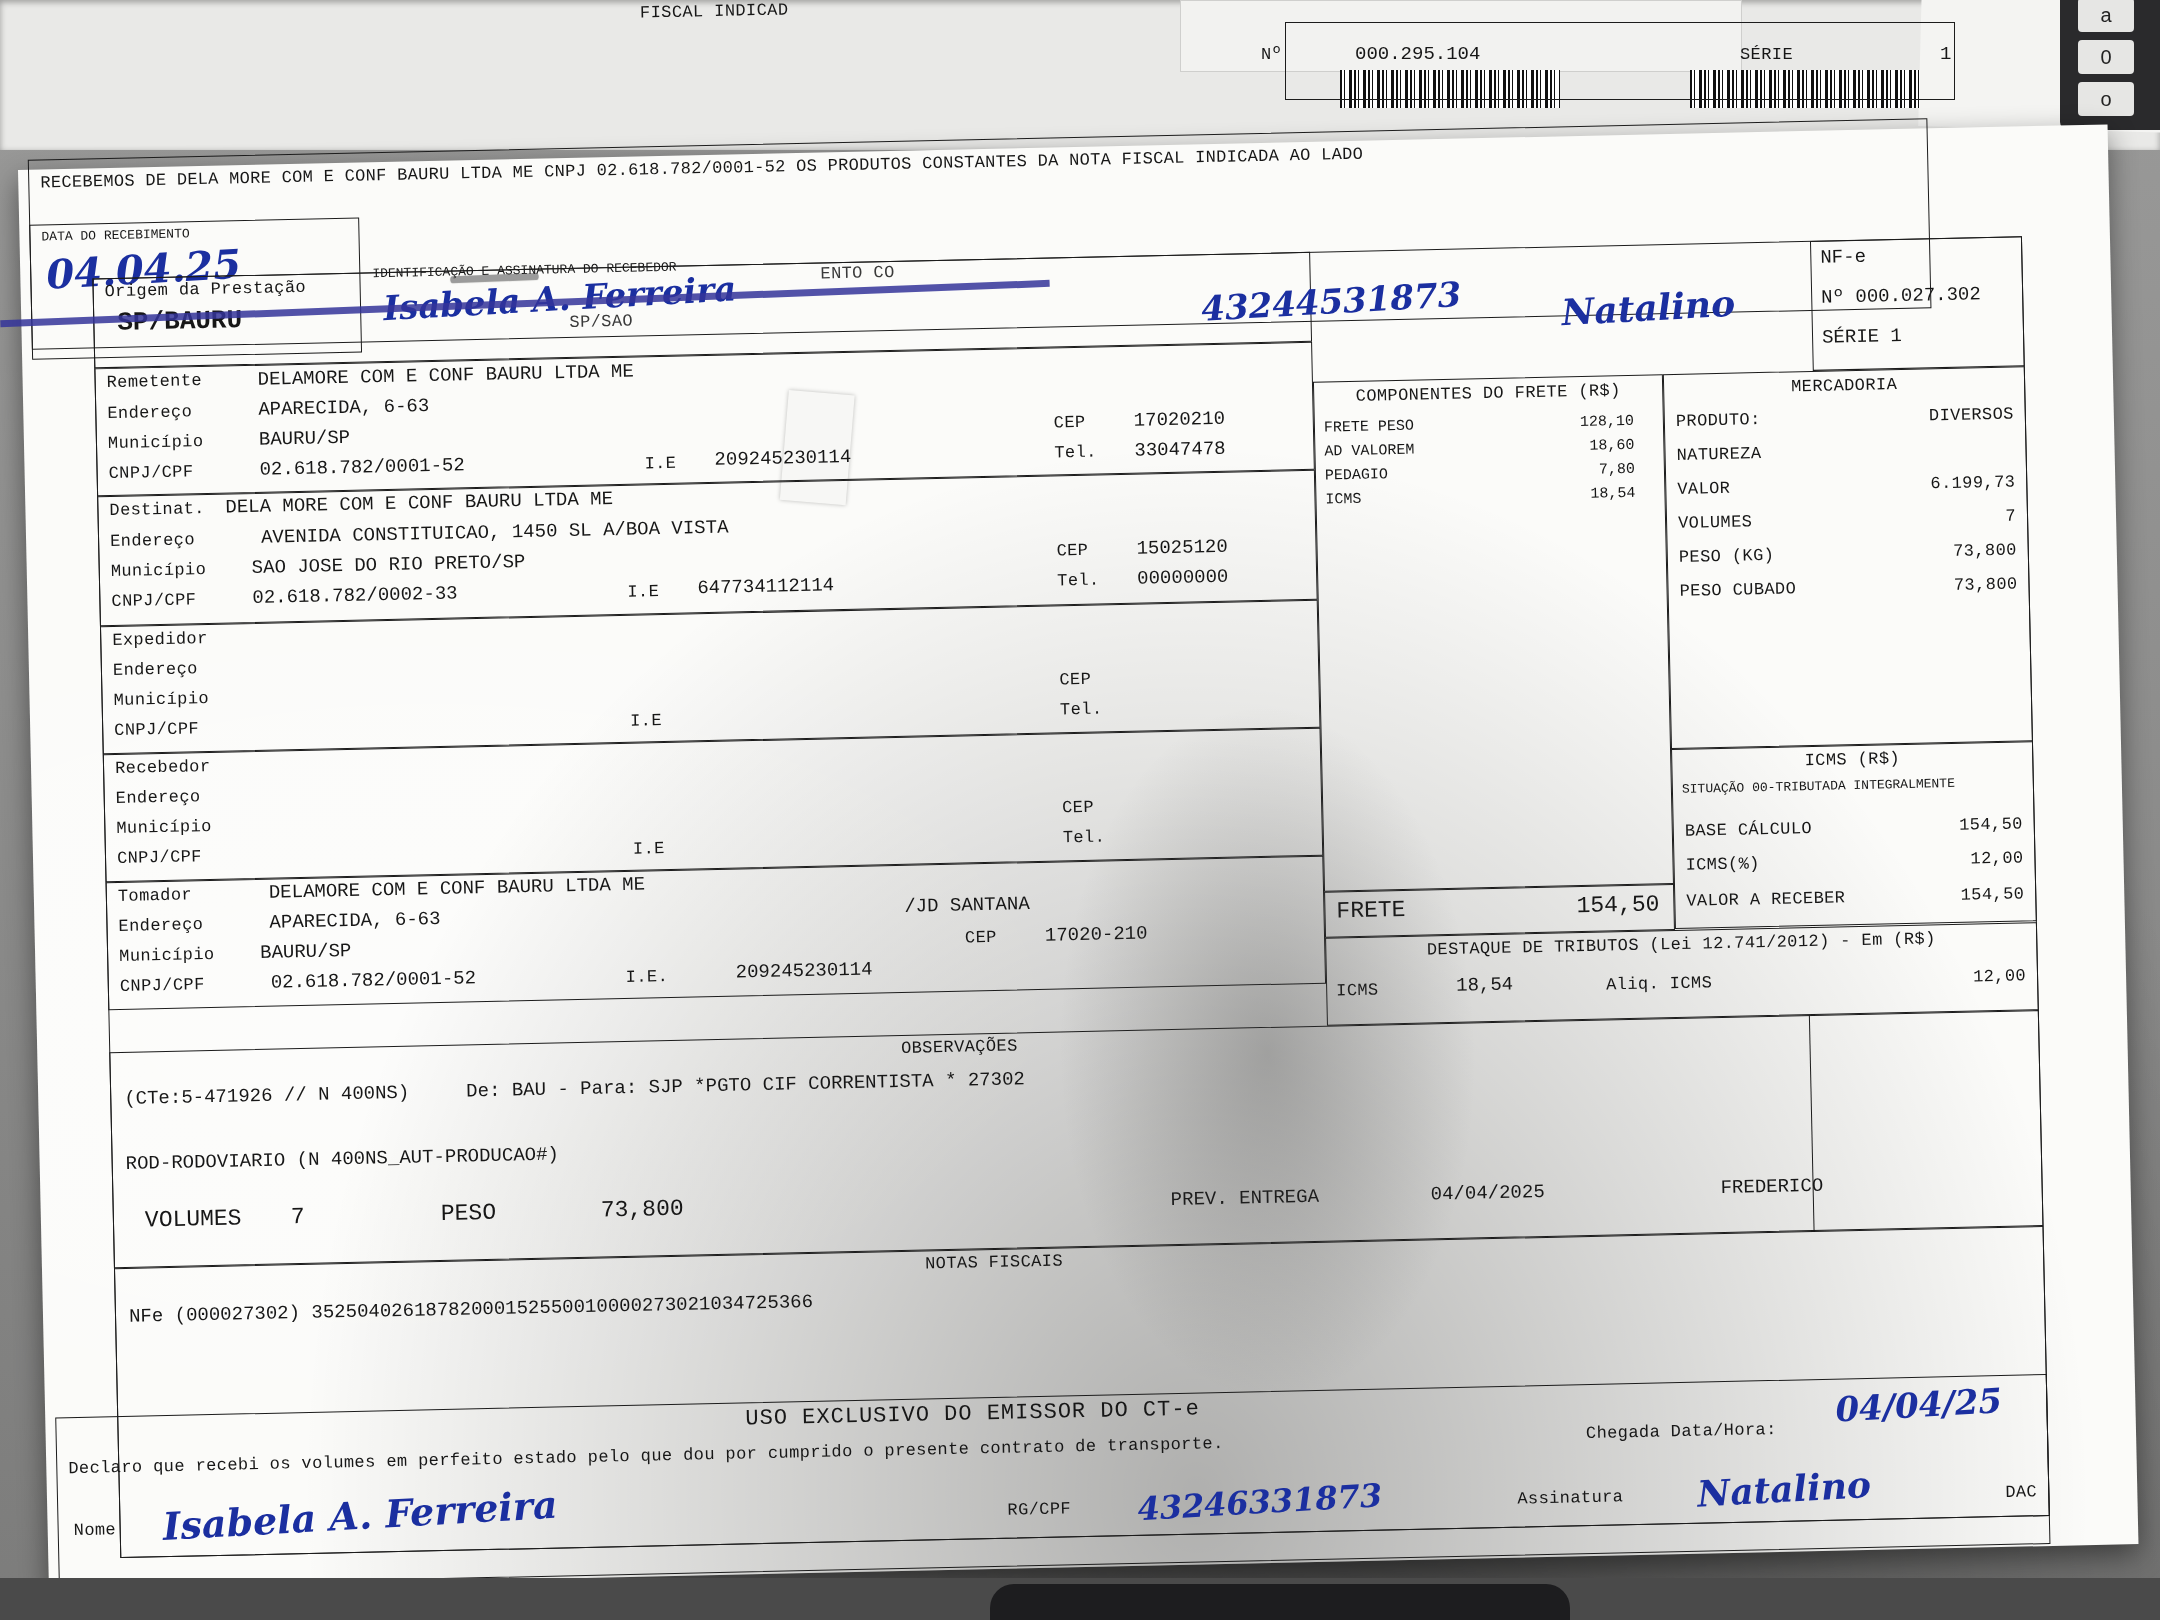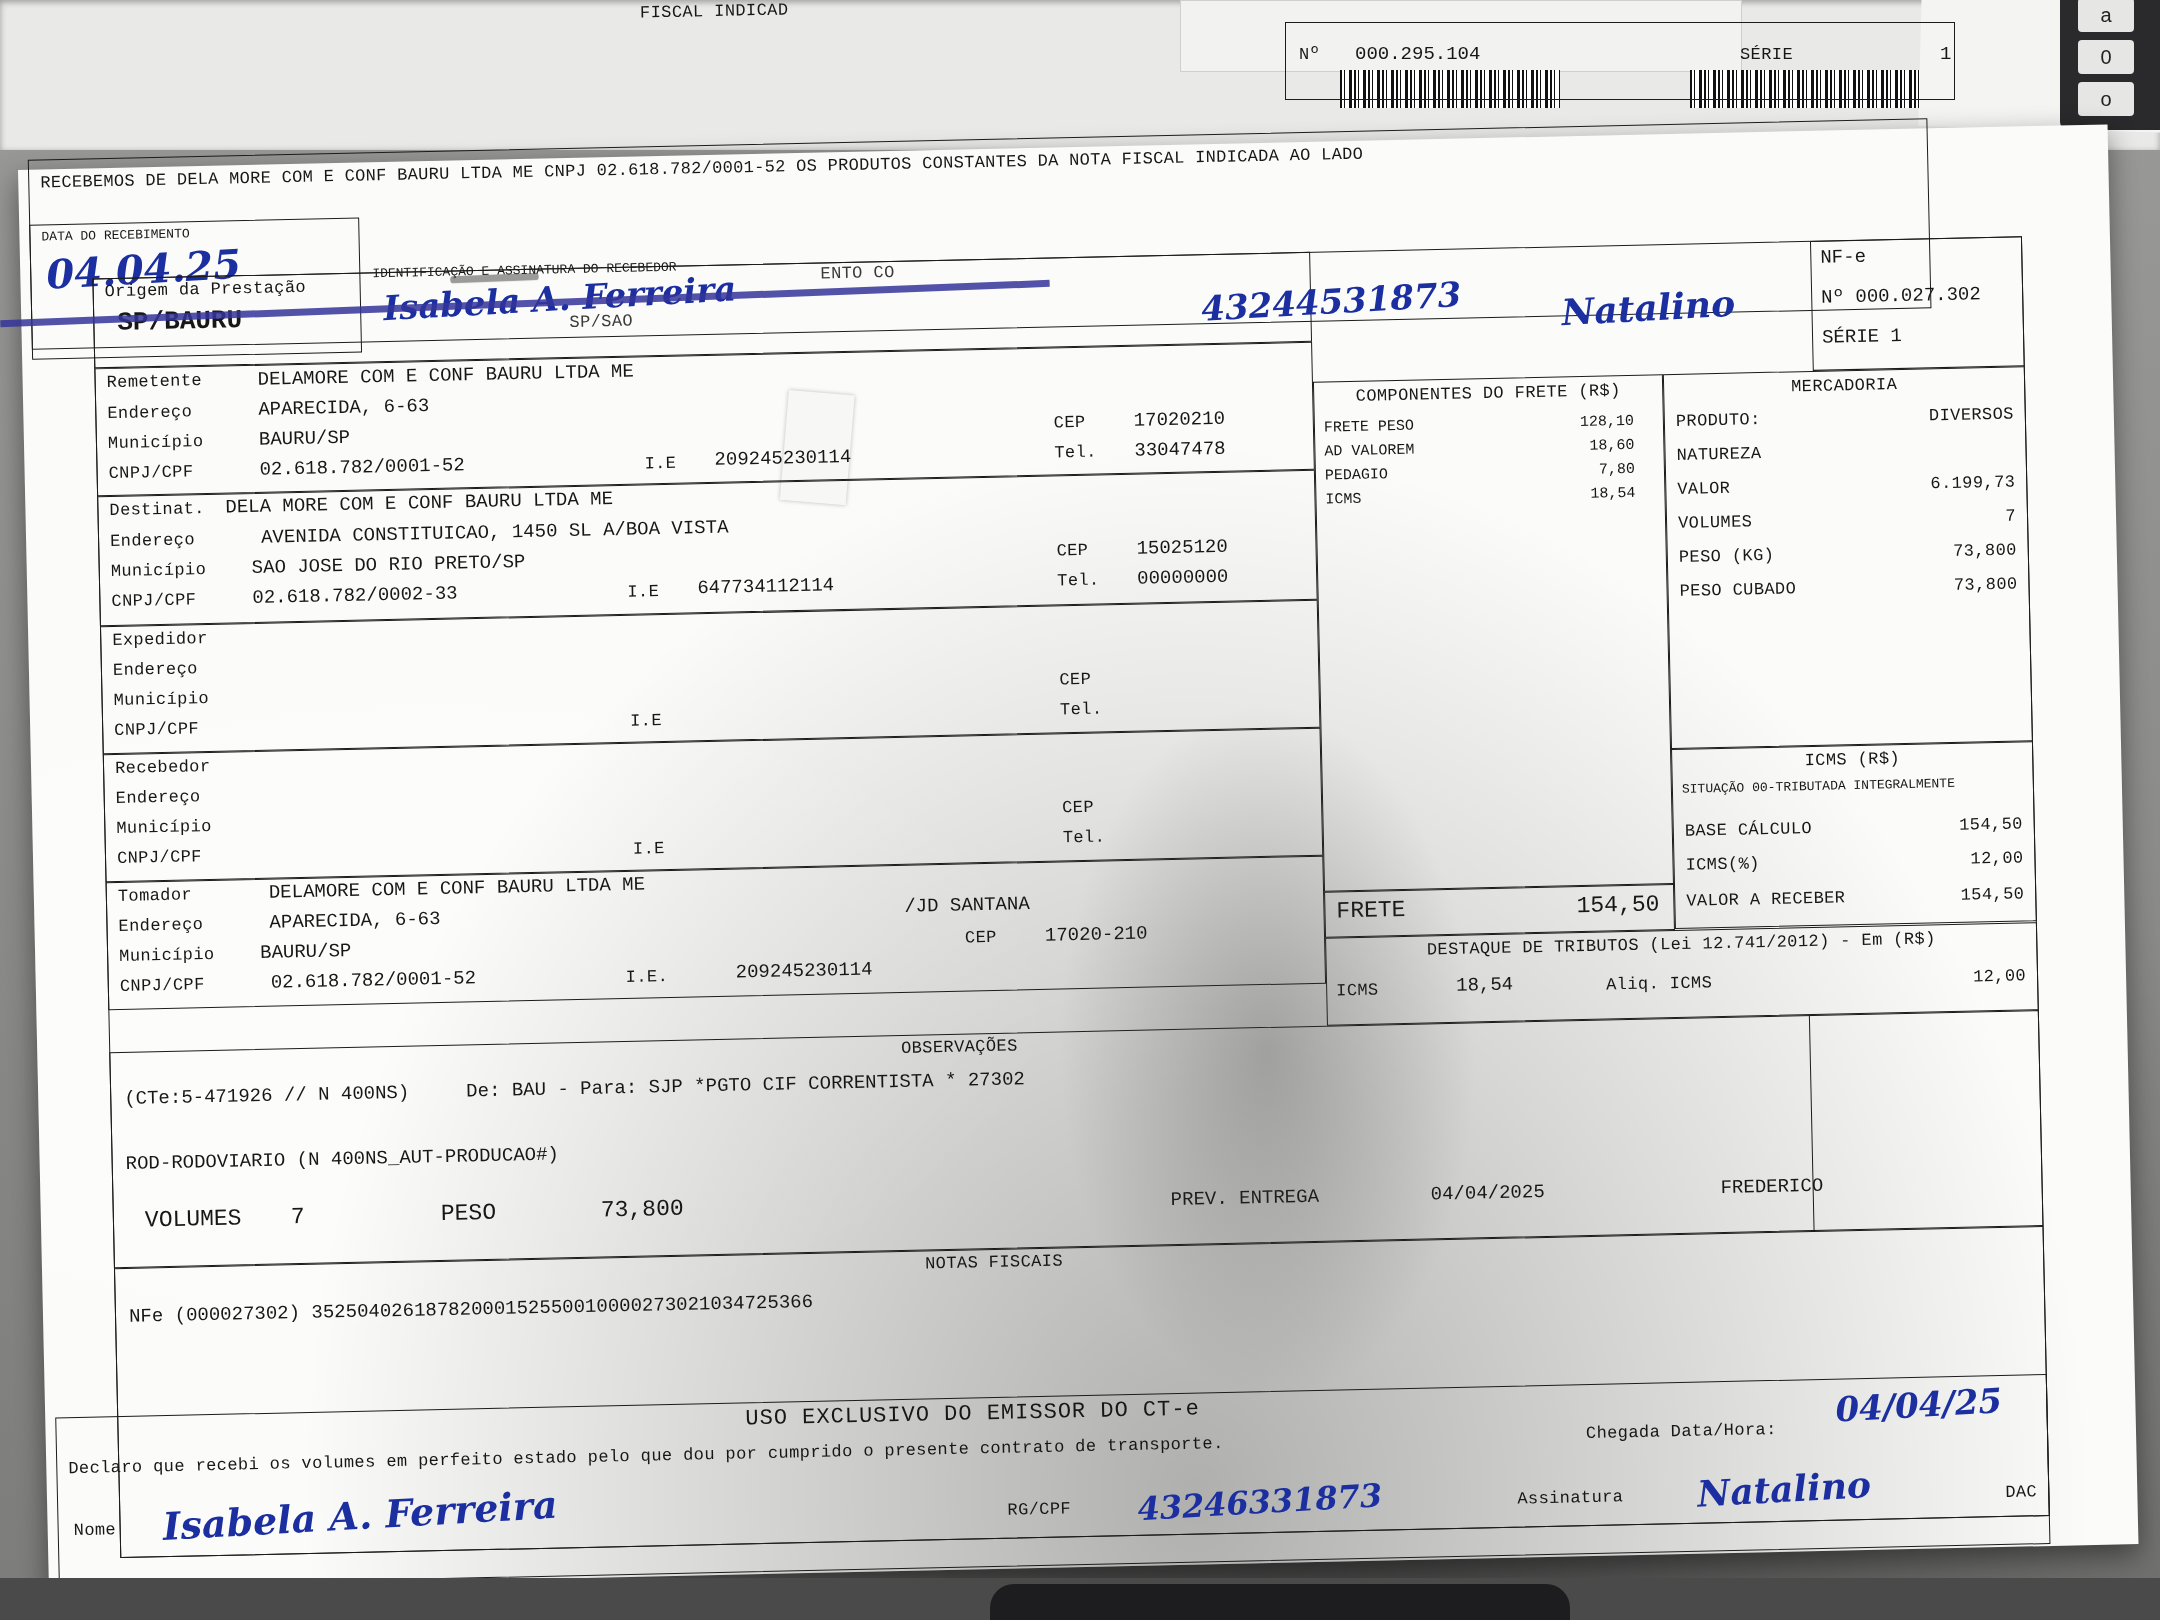--- a/index.html
+++ b/index.html
@@ -60,21 +60,21 @@
 
 <div class="scene">
   <div class="bg-dark"></div>
 
   <div class="paper-top"></div>
   <div class="paper-top2"></div>
   <div class="paper-right"></div>
 
   <div class="t lbl" style="left:640px;top:2px;transform:rotate(-1.2deg);">FISCAL INDICAD</div>
 
-  <div class="t lbl" style="left:1299px;top:45px;">Nº</div>
+  <div class="t lbl" style="left:1261px;top:45px;">Nº</div>
   <div class="t val" style="left:1355px;top:43px;">000.295.104</div>
   <div class="t lbl" style="left:1740px;top:45px;">SÉRIE</div>
   <div class="t val" style="left:1940px;top:43px;">1</div>
 
   <div class="barcode" style="left:1340px;top:70px;width:220px;"></div>
   <div class="barcode" style="left:1690px;top:70px;width:230px;"></div>
   <div class="bx" style="left:1285px;top:22px;width:670px;height:78px;border-width:1px;"></div>
 
   <div class="phone">
     <div class="k" style="top:8px;">a</div>

